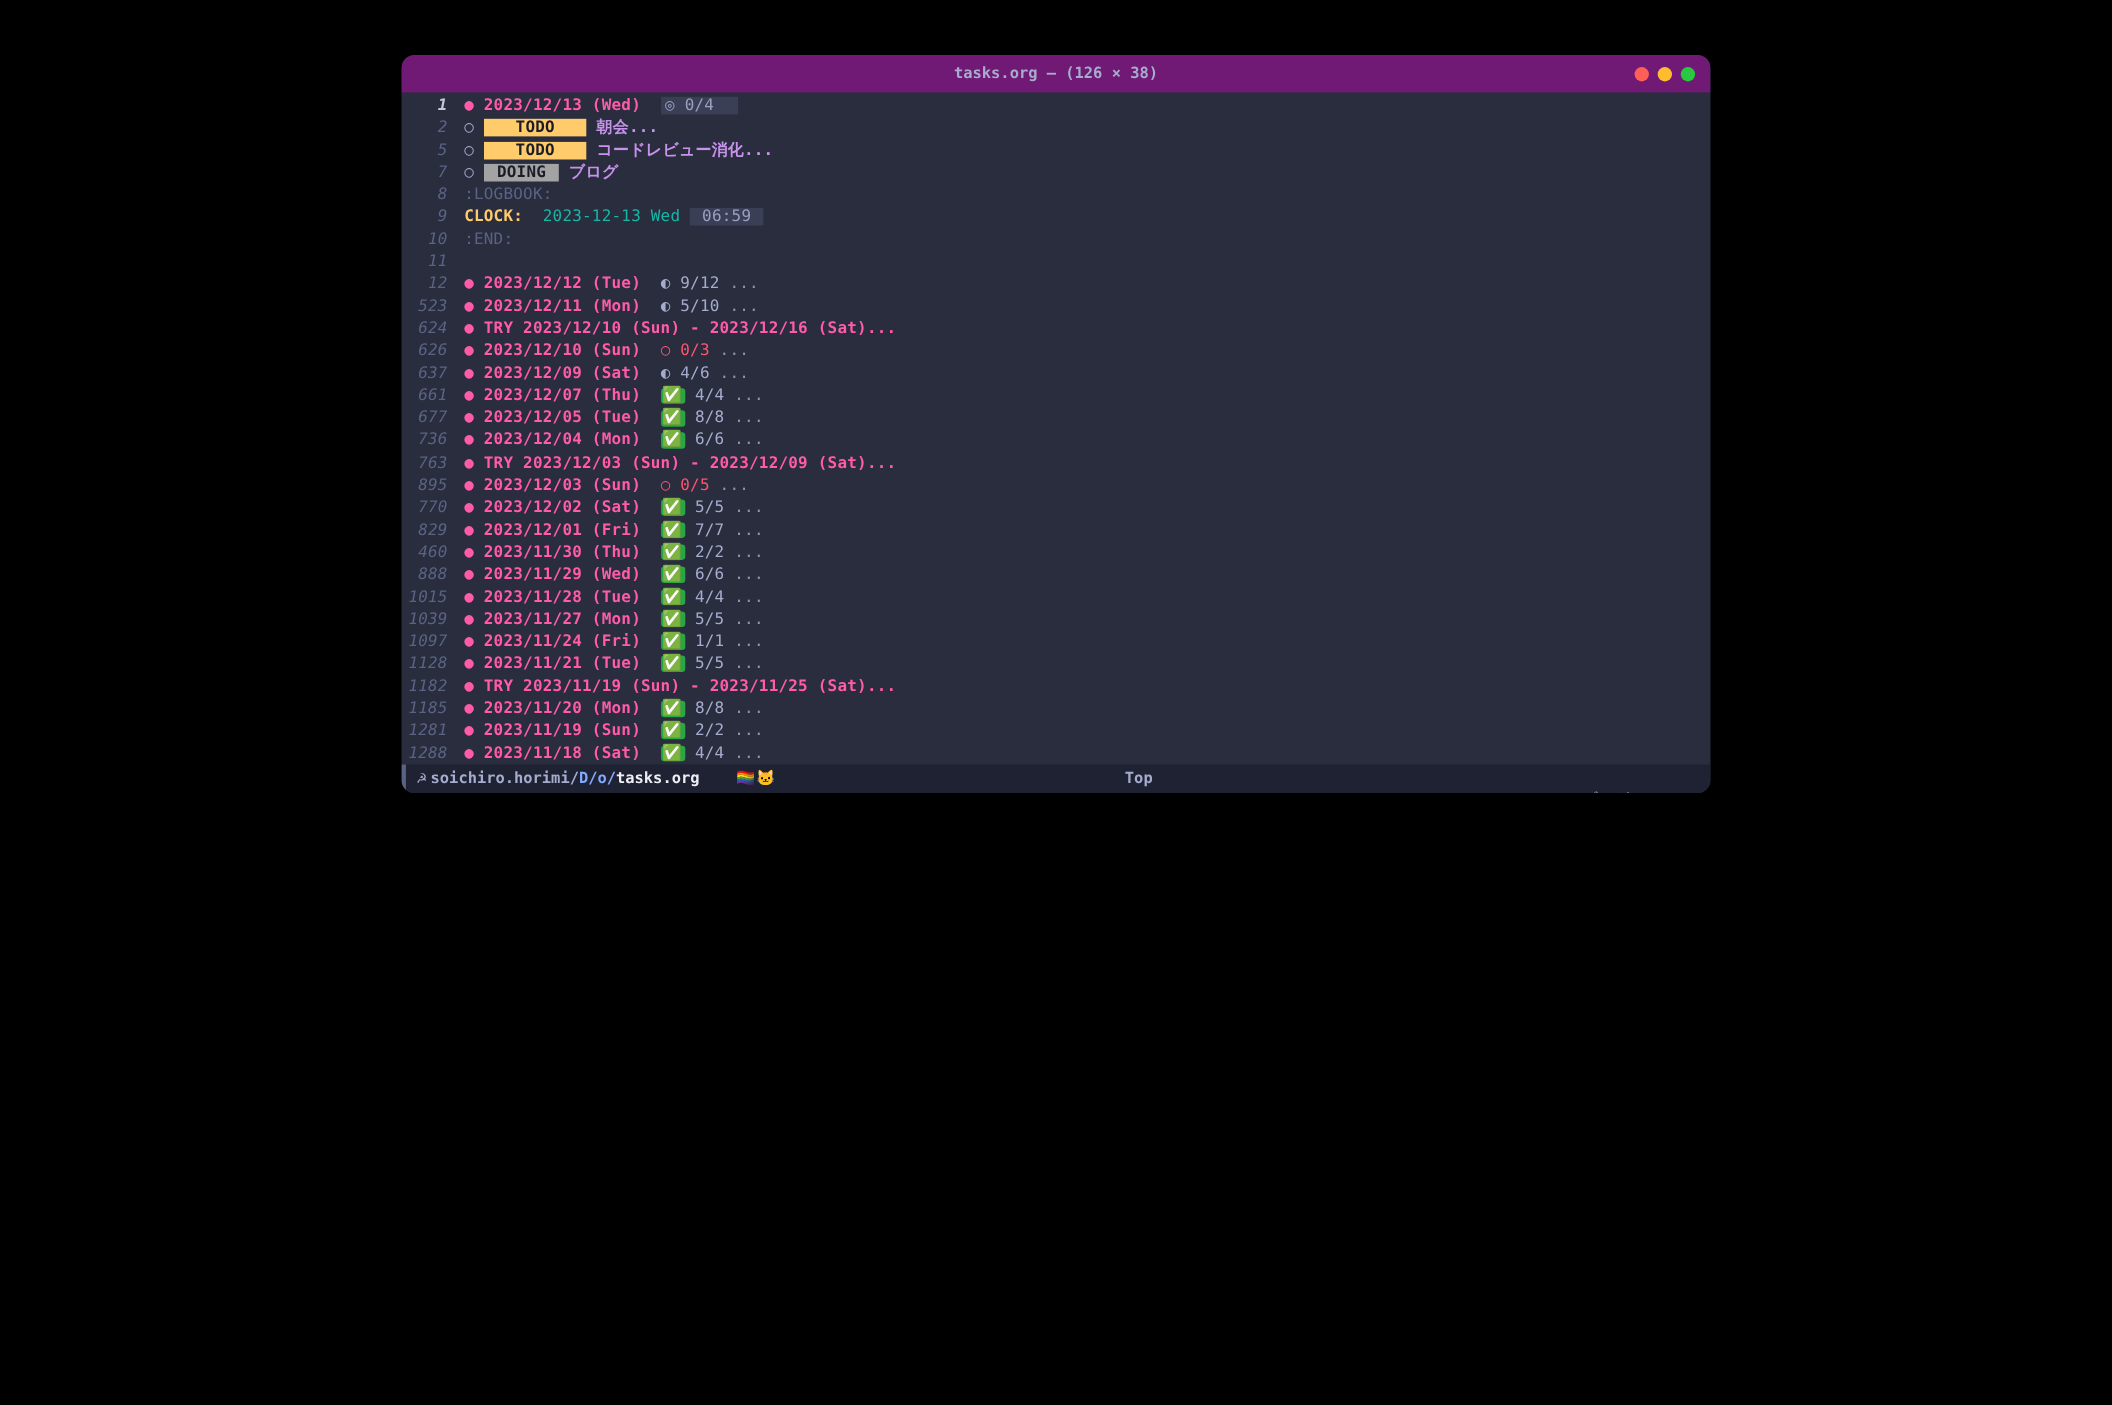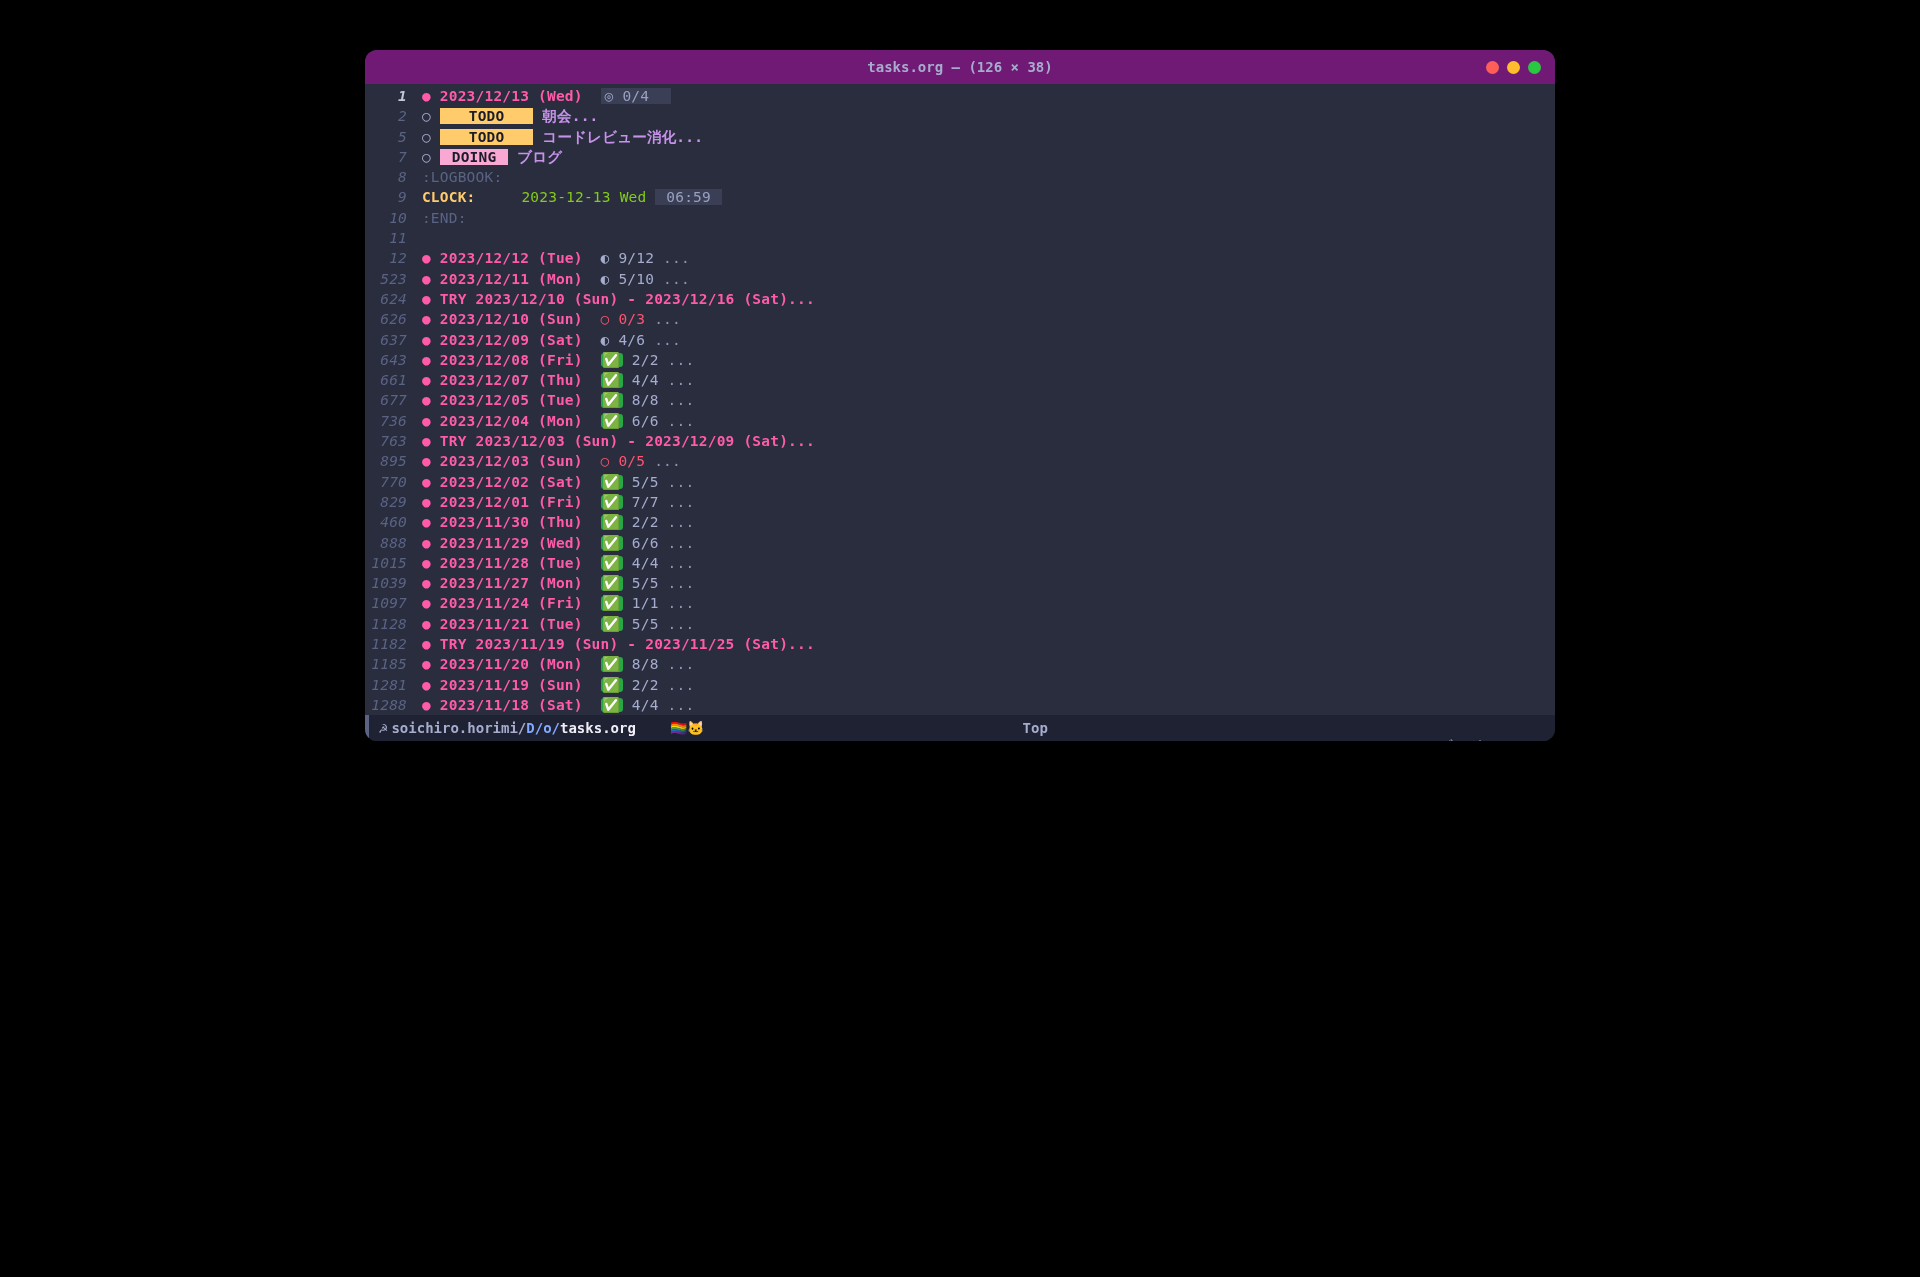--- a/index.html
+++ b/index.html
@@ -60,25 +60,25 @@
   font-style: italic;
   padding-right: 6px;
   flex-shrink: 0;
 }
 .lineno.current { color: #c3c7d9; font-weight: 600; font-style: italic; }
 .bullet-open { color: #a6accd; }
 .bullet-pink { color: #ff5ba8; }
 .date-pink { color: #ff5ba8; font-weight: 700; }
 .try-pink { color: #ff5ba8; font-weight: 700; }
 .todo-tag { background: #ffcb6b; color: #1a1c28; font-weight: 700; padding: 0 20px; }
-.doing-tag { background: #f9a8d4; color: #1a1c28; font-weight: 700; padding: 0 3px; }
+.doing-tag { background: #a3a3a3; color: #1a1c28; font-weight: 700; padding: 0 3px; }
 .heading-purple { color: #c792ea; font-weight: 700; }
 .drawer { color: #5a6384; }
 .clock-key { color: #ffcb6b; font-weight: 700; }
-.clock-date { color: #84cc16; margin-left: 28px; }
+.clock-date { color: #14b8a6; }
 .clock-time { background: #3a3f56; color: #9aa1bf; padding: 0 2px; }
 .stats-on-hl { background: #3a3f56; color: #9aa1bf; padding: 0 4px; }
 .stats-red { color: #ff5370; }
 .stats-half { color: #a6accd; }
 .check { color: #fff; }
 .checkbg { background: #29a745; padding: 0 2px; border-radius: 3px; display: inline-block; line-height: 1; }
 .dots { color: #8e95b3; }
 .statuschar { color: #a6accd; }
 .modeline {
   display: flex;
@@ -123,21 +123,20 @@
       <div class="line"><span class="lineno">7</span><span> <span class="bullet-open">○</span> <span class="doing-tag"> DOING </span> <span class="heading-purple">ブログ</span></span></div>
       <div class="line"><span class="lineno">8</span><span> <span class="drawer">:LOGBOOK:</span></span></div>
       <div class="line"><span class="lineno">9</span><span> <span class="clock-key">CLOCK:</span>  <span class="clock-date">2023-12-13 Wed </span><span class="clock-time"> 06:59 </span></span></div>
       <div class="line"><span class="lineno">10</span><span> <span class="drawer">:END:</span></span></div>
       <div class="line"><span class="lineno">11</span><span> </span></div>
       <div class="line"><span class="lineno">12</span><span> <span class="bullet-pink">●</span> <span class="date-pink">2023/12/12 (Tue)</span>  <span class="stats-half">◐ 9/12</span> <span class="dots">...</span></span></div>
       <div class="line"><span class="lineno">523</span><span> <span class="bullet-pink">●</span> <span class="date-pink">2023/12/11 (Mon)</span>  <span class="stats-half">◐ 5/10</span> <span class="dots">...</span></span></div>
       <div class="line"><span class="lineno">624</span><span> <span class="bullet-pink">●</span> <span class="try-pink">TRY 2023/12/10 (Sun) - 2023/12/16 (Sat)...</span></span></div>
       <div class="line"><span class="lineno">626</span><span> <span class="bullet-pink">●</span> <span class="date-pink">2023/12/10 (Sun)</span>  <span class="stats-red">○ 0/3</span> <span class="dots">...</span></span></div>
       <div class="line"><span class="lineno">637</span><span> <span class="bullet-pink">●</span> <span class="date-pink">2023/12/09 (Sat)</span>  <span class="stats-half">◐ 4/6</span> <span class="dots">...</span></span></div>
-      <div class="line"><span class="lineno">643</span><span> <span class="bullet-pink">●</span> <span class="date-pink">2023/12/08 (Fri)</span>  <span class="checkbg"><span class="check">✅</span></span> <span class="statuschar">2/2</span> <span class="dots">...</span></span></div>
       <div class="line"><span class="lineno">661</span><span> <span class="bullet-pink">●</span> <span class="date-pink">2023/12/07 (Thu)</span>  <span class="checkbg"><span class="check">✅</span></span> <span class="statuschar">4/4</span> <span class="dots">...</span></span></div>
       <div class="line"><span class="lineno">677</span><span> <span class="bullet-pink">●</span> <span class="date-pink">2023/12/05 (Tue)</span>  <span class="checkbg"><span class="check">✅</span></span> <span class="statuschar">8/8</span> <span class="dots">...</span></span></div>
       <div class="line"><span class="lineno">736</span><span> <span class="bullet-pink">●</span> <span class="date-pink">2023/12/04 (Mon)</span>  <span class="checkbg"><span class="check">✅</span></span> <span class="statuschar">6/6</span> <span class="dots">...</span></span></div>
       <div class="line"><span class="lineno">763</span><span> <span class="bullet-pink">●</span> <span class="try-pink">TRY 2023/12/03 (Sun) - 2023/12/09 (Sat)...</span></span></div>
       <div class="line"><span class="lineno">895</span><span> <span class="bullet-pink">●</span> <span class="date-pink">2023/12/03 (Sun)</span>  <span class="stats-red">○ 0/5</span> <span class="dots">...</span></span></div>
       <div class="line"><span class="lineno">770</span><span> <span class="bullet-pink">●</span> <span class="date-pink">2023/12/02 (Sat)</span>  <span class="checkbg"><span class="check">✅</span></span> <span class="statuschar">5/5</span> <span class="dots">...</span></span></div>
       <div class="line"><span class="lineno">829</span><span> <span class="bullet-pink">●</span> <span class="date-pink">2023/12/01 (Fri)</span>  <span class="checkbg"><span class="check">✅</span></span> <span class="statuschar">7/7</span> <span class="dots">...</span></span></div>
       <div class="line"><span class="lineno">460</span><span> <span class="bullet-pink">●</span> <span class="date-pink">2023/11/30 (Thu)</span>  <span class="checkbg"><span class="check">✅</span></span> <span class="statuschar">2/2</span> <span class="dots">...</span></span></div>
       <div class="line"><span class="lineno">888</span><span> <span class="bullet-pink">●</span> <span class="date-pink">2023/11/29 (Wed)</span>  <span class="checkbg"><span class="check">✅</span></span> <span class="statuschar">6/6</span> <span class="dots">...</span></span></div>
       <div class="line"><span class="lineno">1015</span><span> <span class="bullet-pink">●</span> <span class="date-pink">2023/11/28 (Tue)</span>  <span class="checkbg"><span class="check">✅</span></span> <span class="statuschar">4/4</span> <span class="dots">...</span></span></div>

